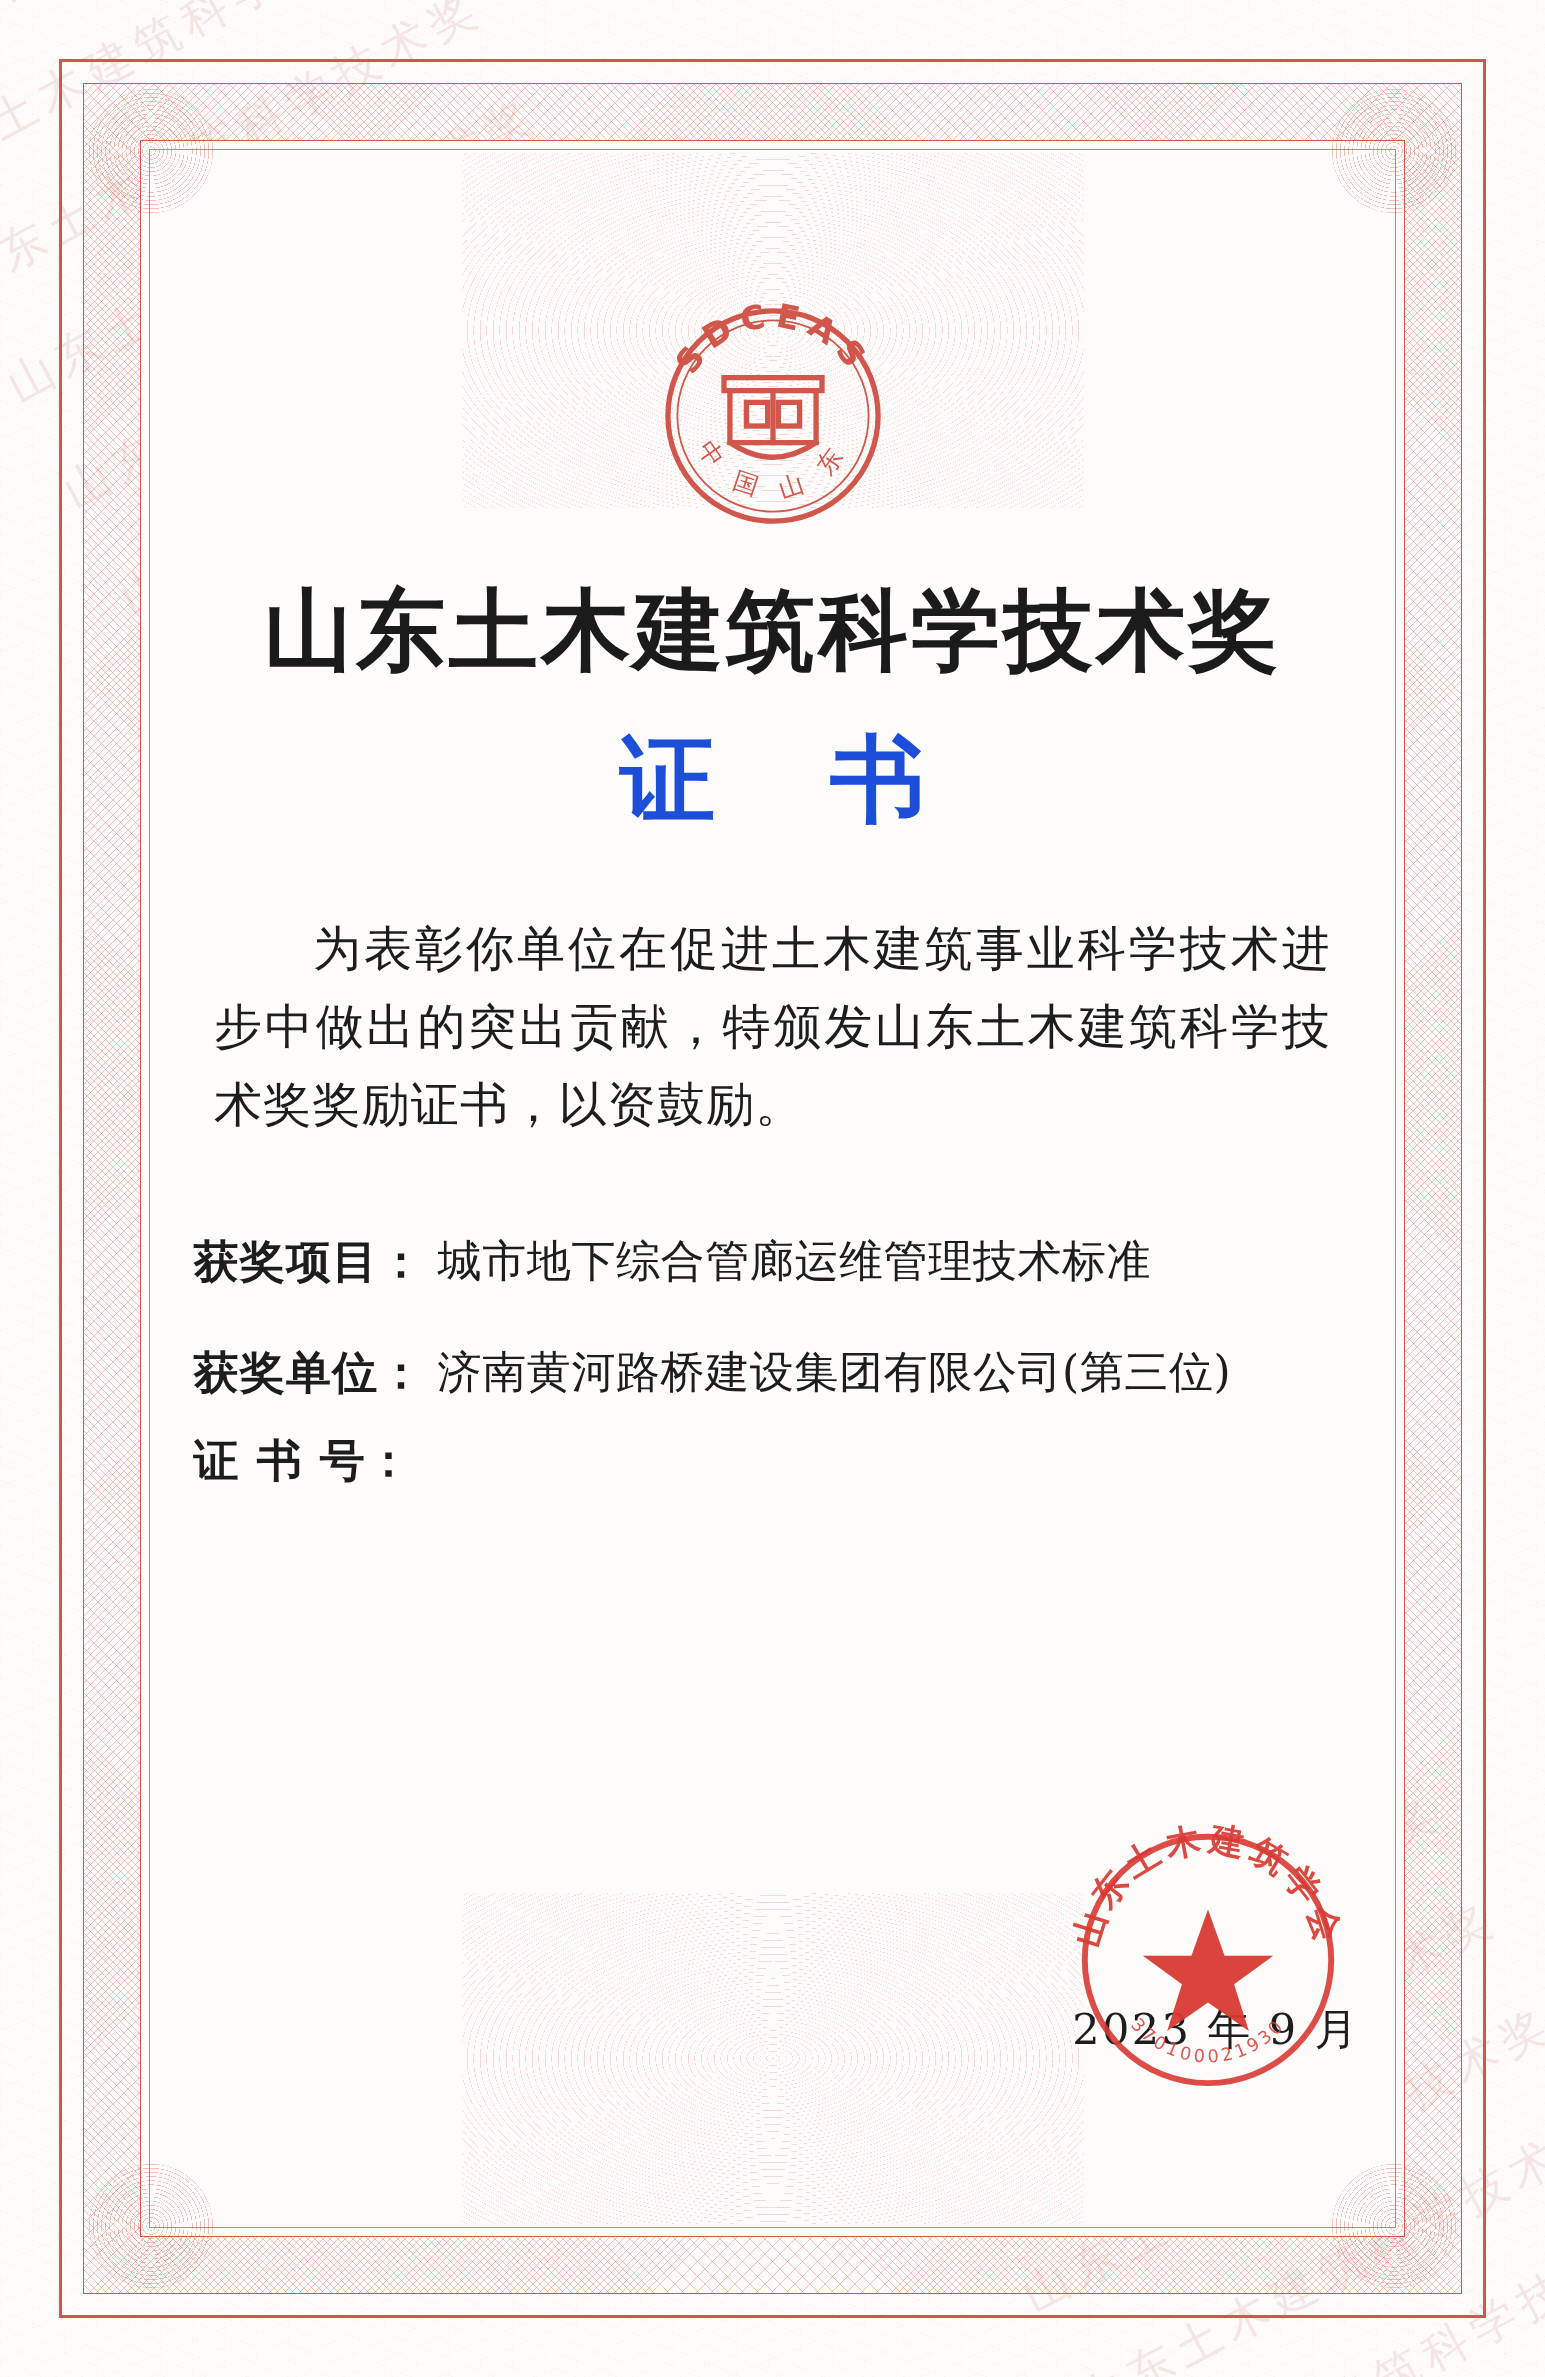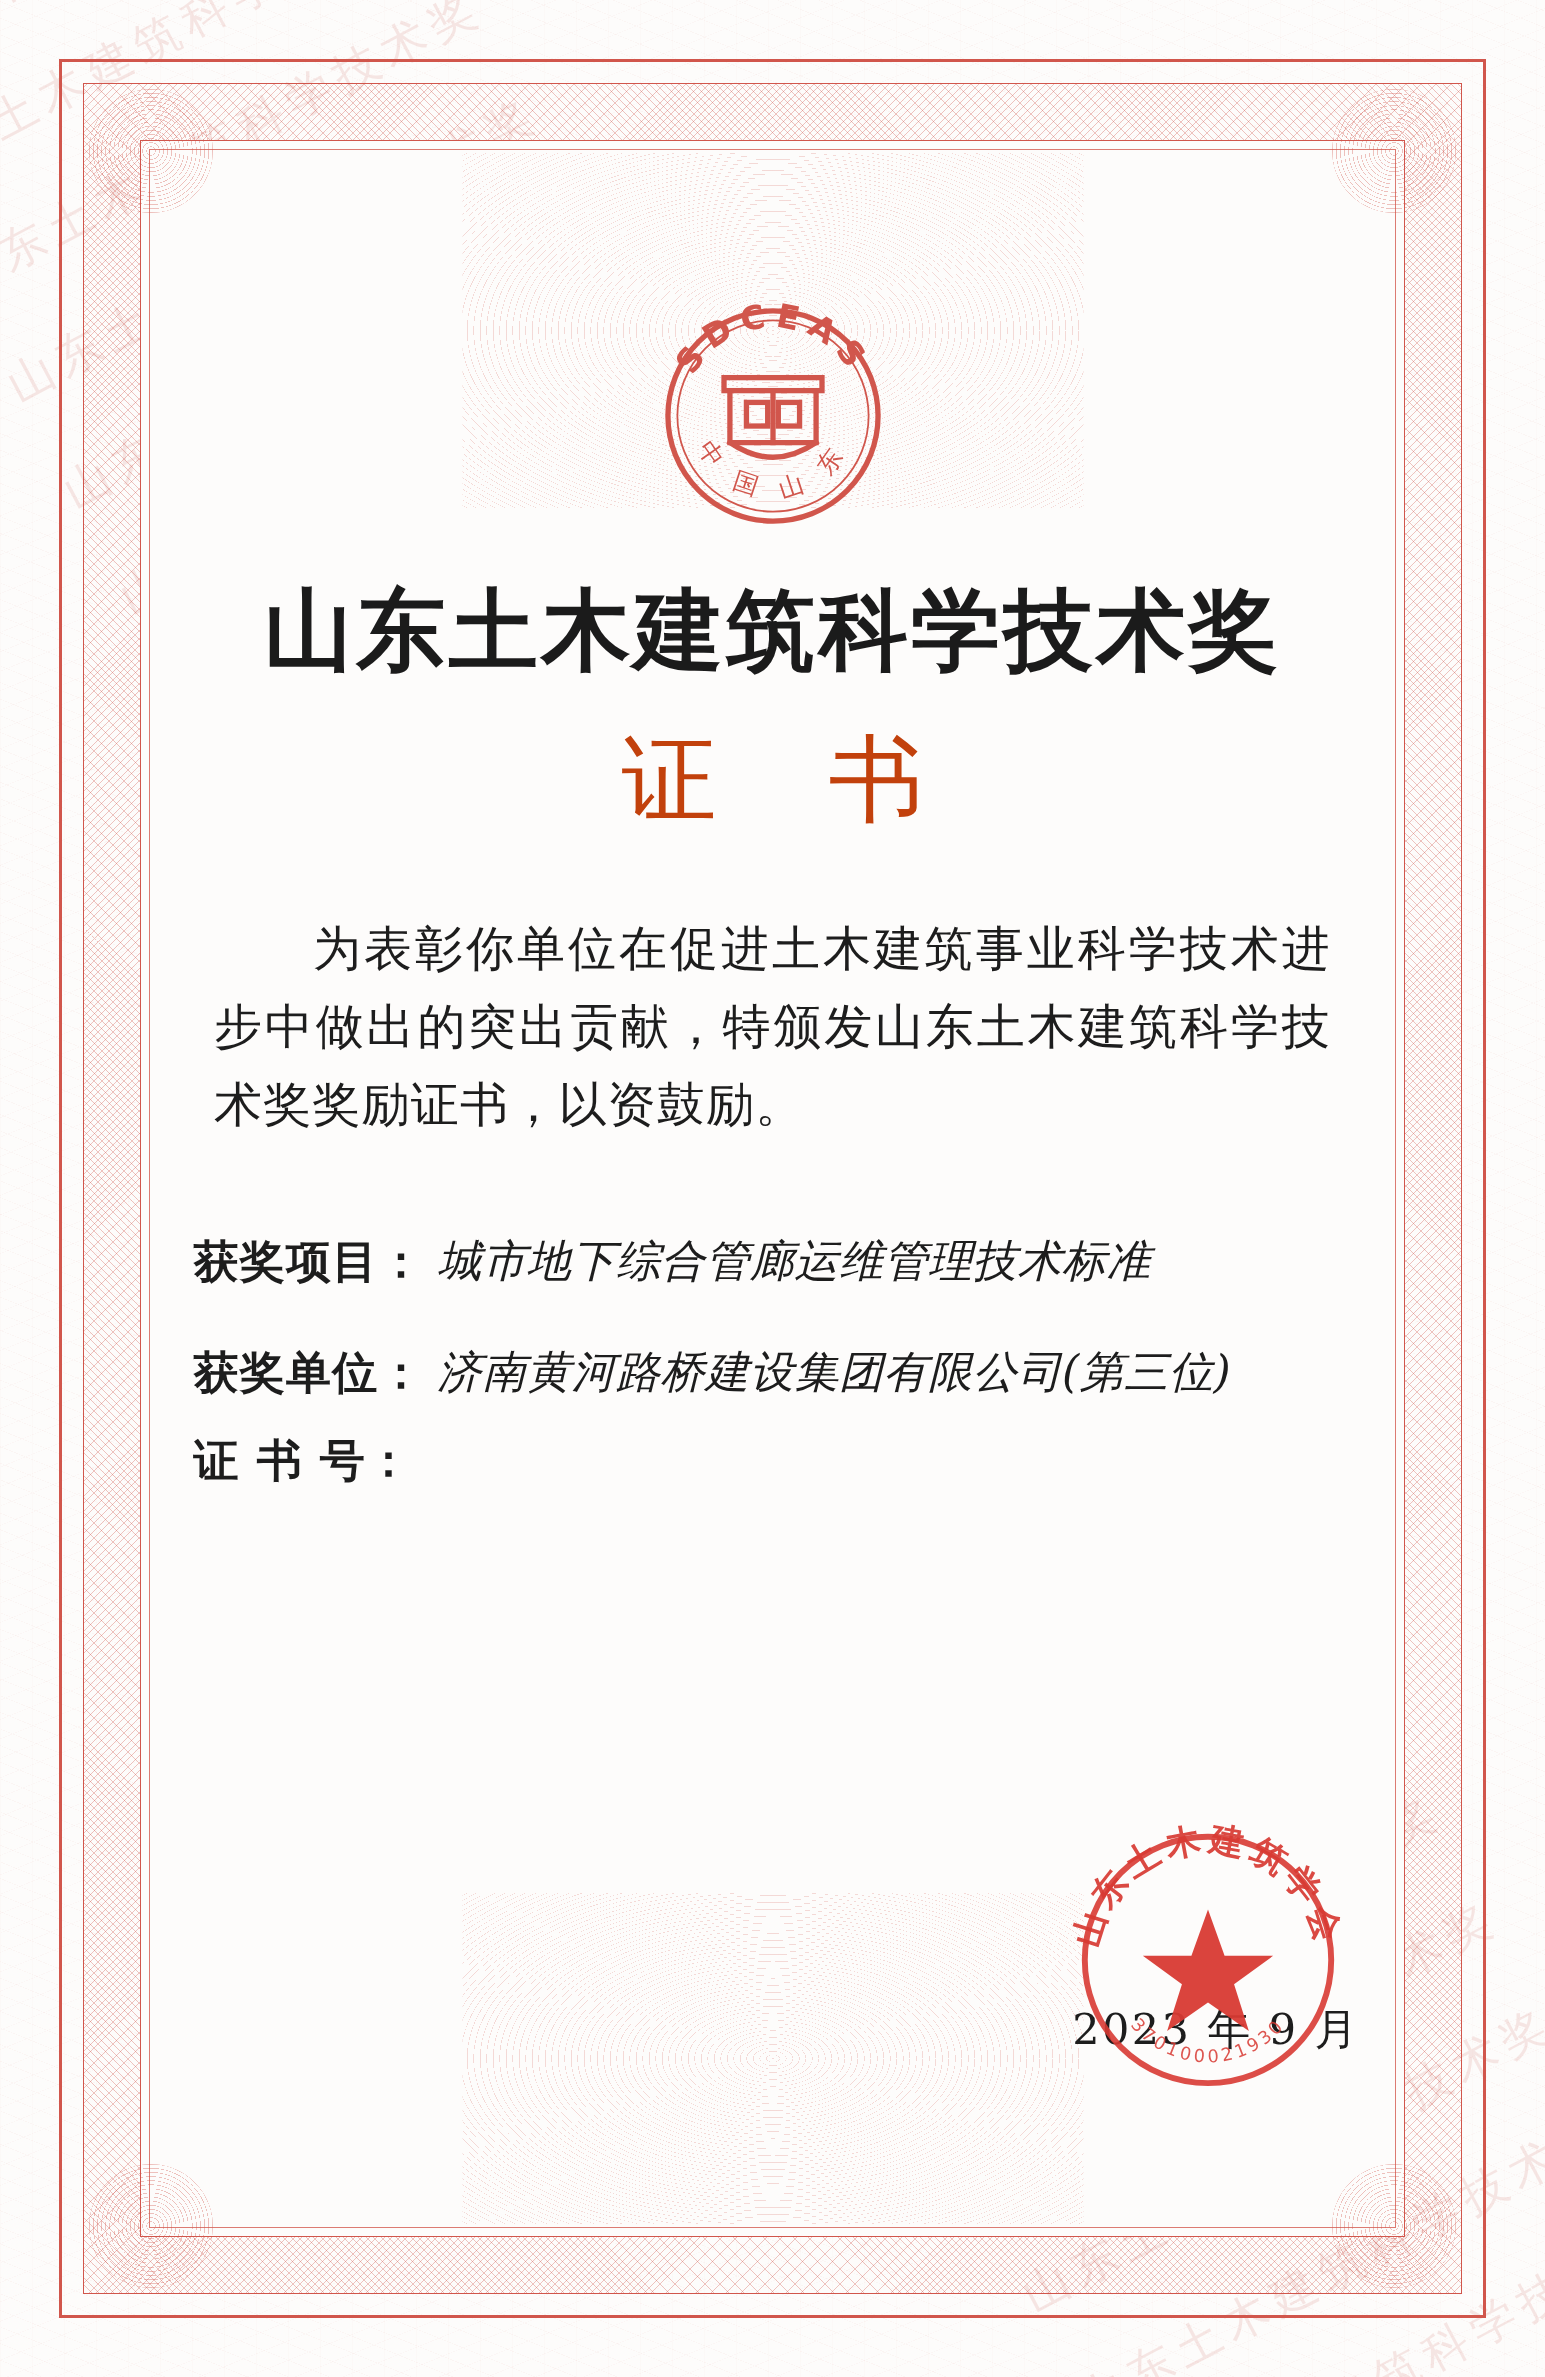--- a/index.html
+++ b/index.html
@@ -132,24 +132,24 @@
     font-weight: bold;
     letter-spacing: 3.5px;
     color: #1b1b1b;
     white-space: nowrap;
   }
   .title-sub {
     margin-top: 26px;
     text-align: center;
     font-family: "DejaVu Sans", "Liberation Sans", sans-serif;
     font-size: 95px;
-    font-weight: normal;
+    font-weight: bold;
     letter-spacing: 41px;
     text-indent: 41px;
-    color: #c2410c;
+    color: #1d4ed8;
   }
 
   
   .body-para {
     margin: 65px 37px 0 37px;
     font-family: "DejaVu Serif", "Liberation Serif", serif;
     font-size: 48px;
     line-height: 1.62;
     color: #1d1d1d;
     text-align: justify;
@@ -173,21 +173,20 @@
     font-size: 45px;
     font-weight: bold;
     white-space: nowrap;
     letter-spacing: 1.2px;
   }
   .field-value {
     font-size: 44px;
     margin-left: 13px;
     letter-spacing: 0.6px;
     white-space: nowrap;
-    font-style: italic;
   }
   .field-value.mono {
     font-family: "DejaVu Sans", "Liberation Sans", sans-serif;
     font-size: 43px;
     letter-spacing: 2.4px;
   }
 
   
   .date-row {
     position: absolute;

